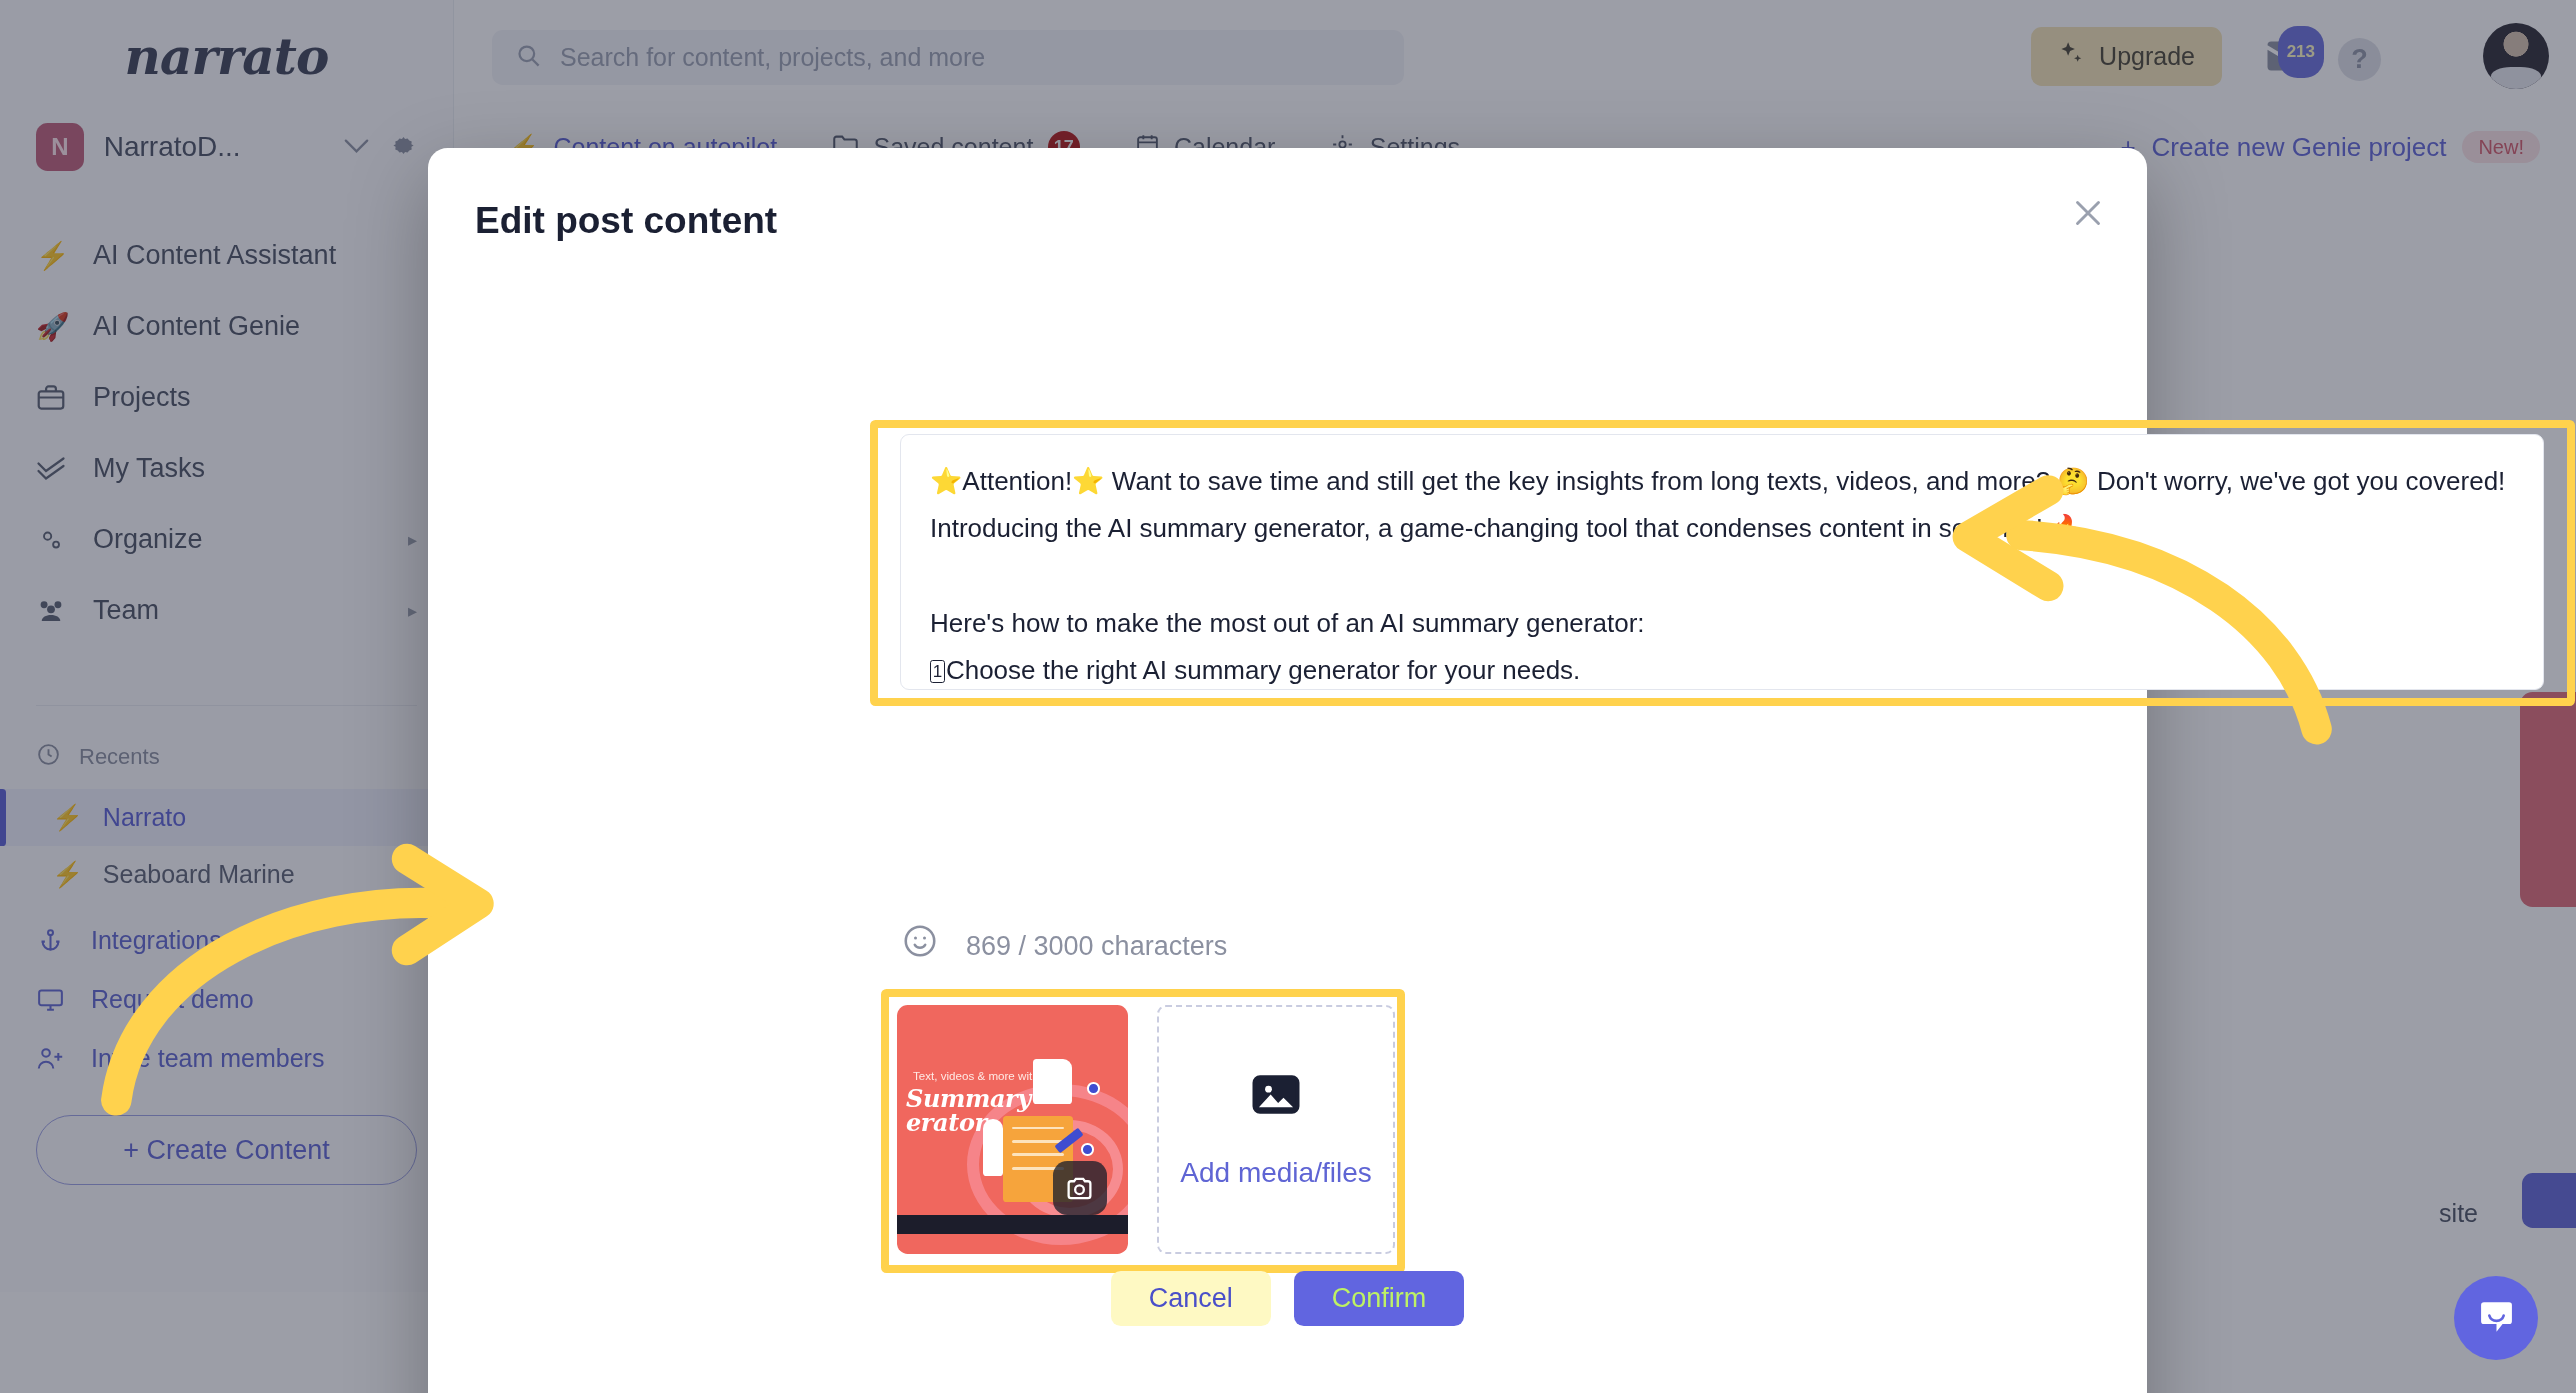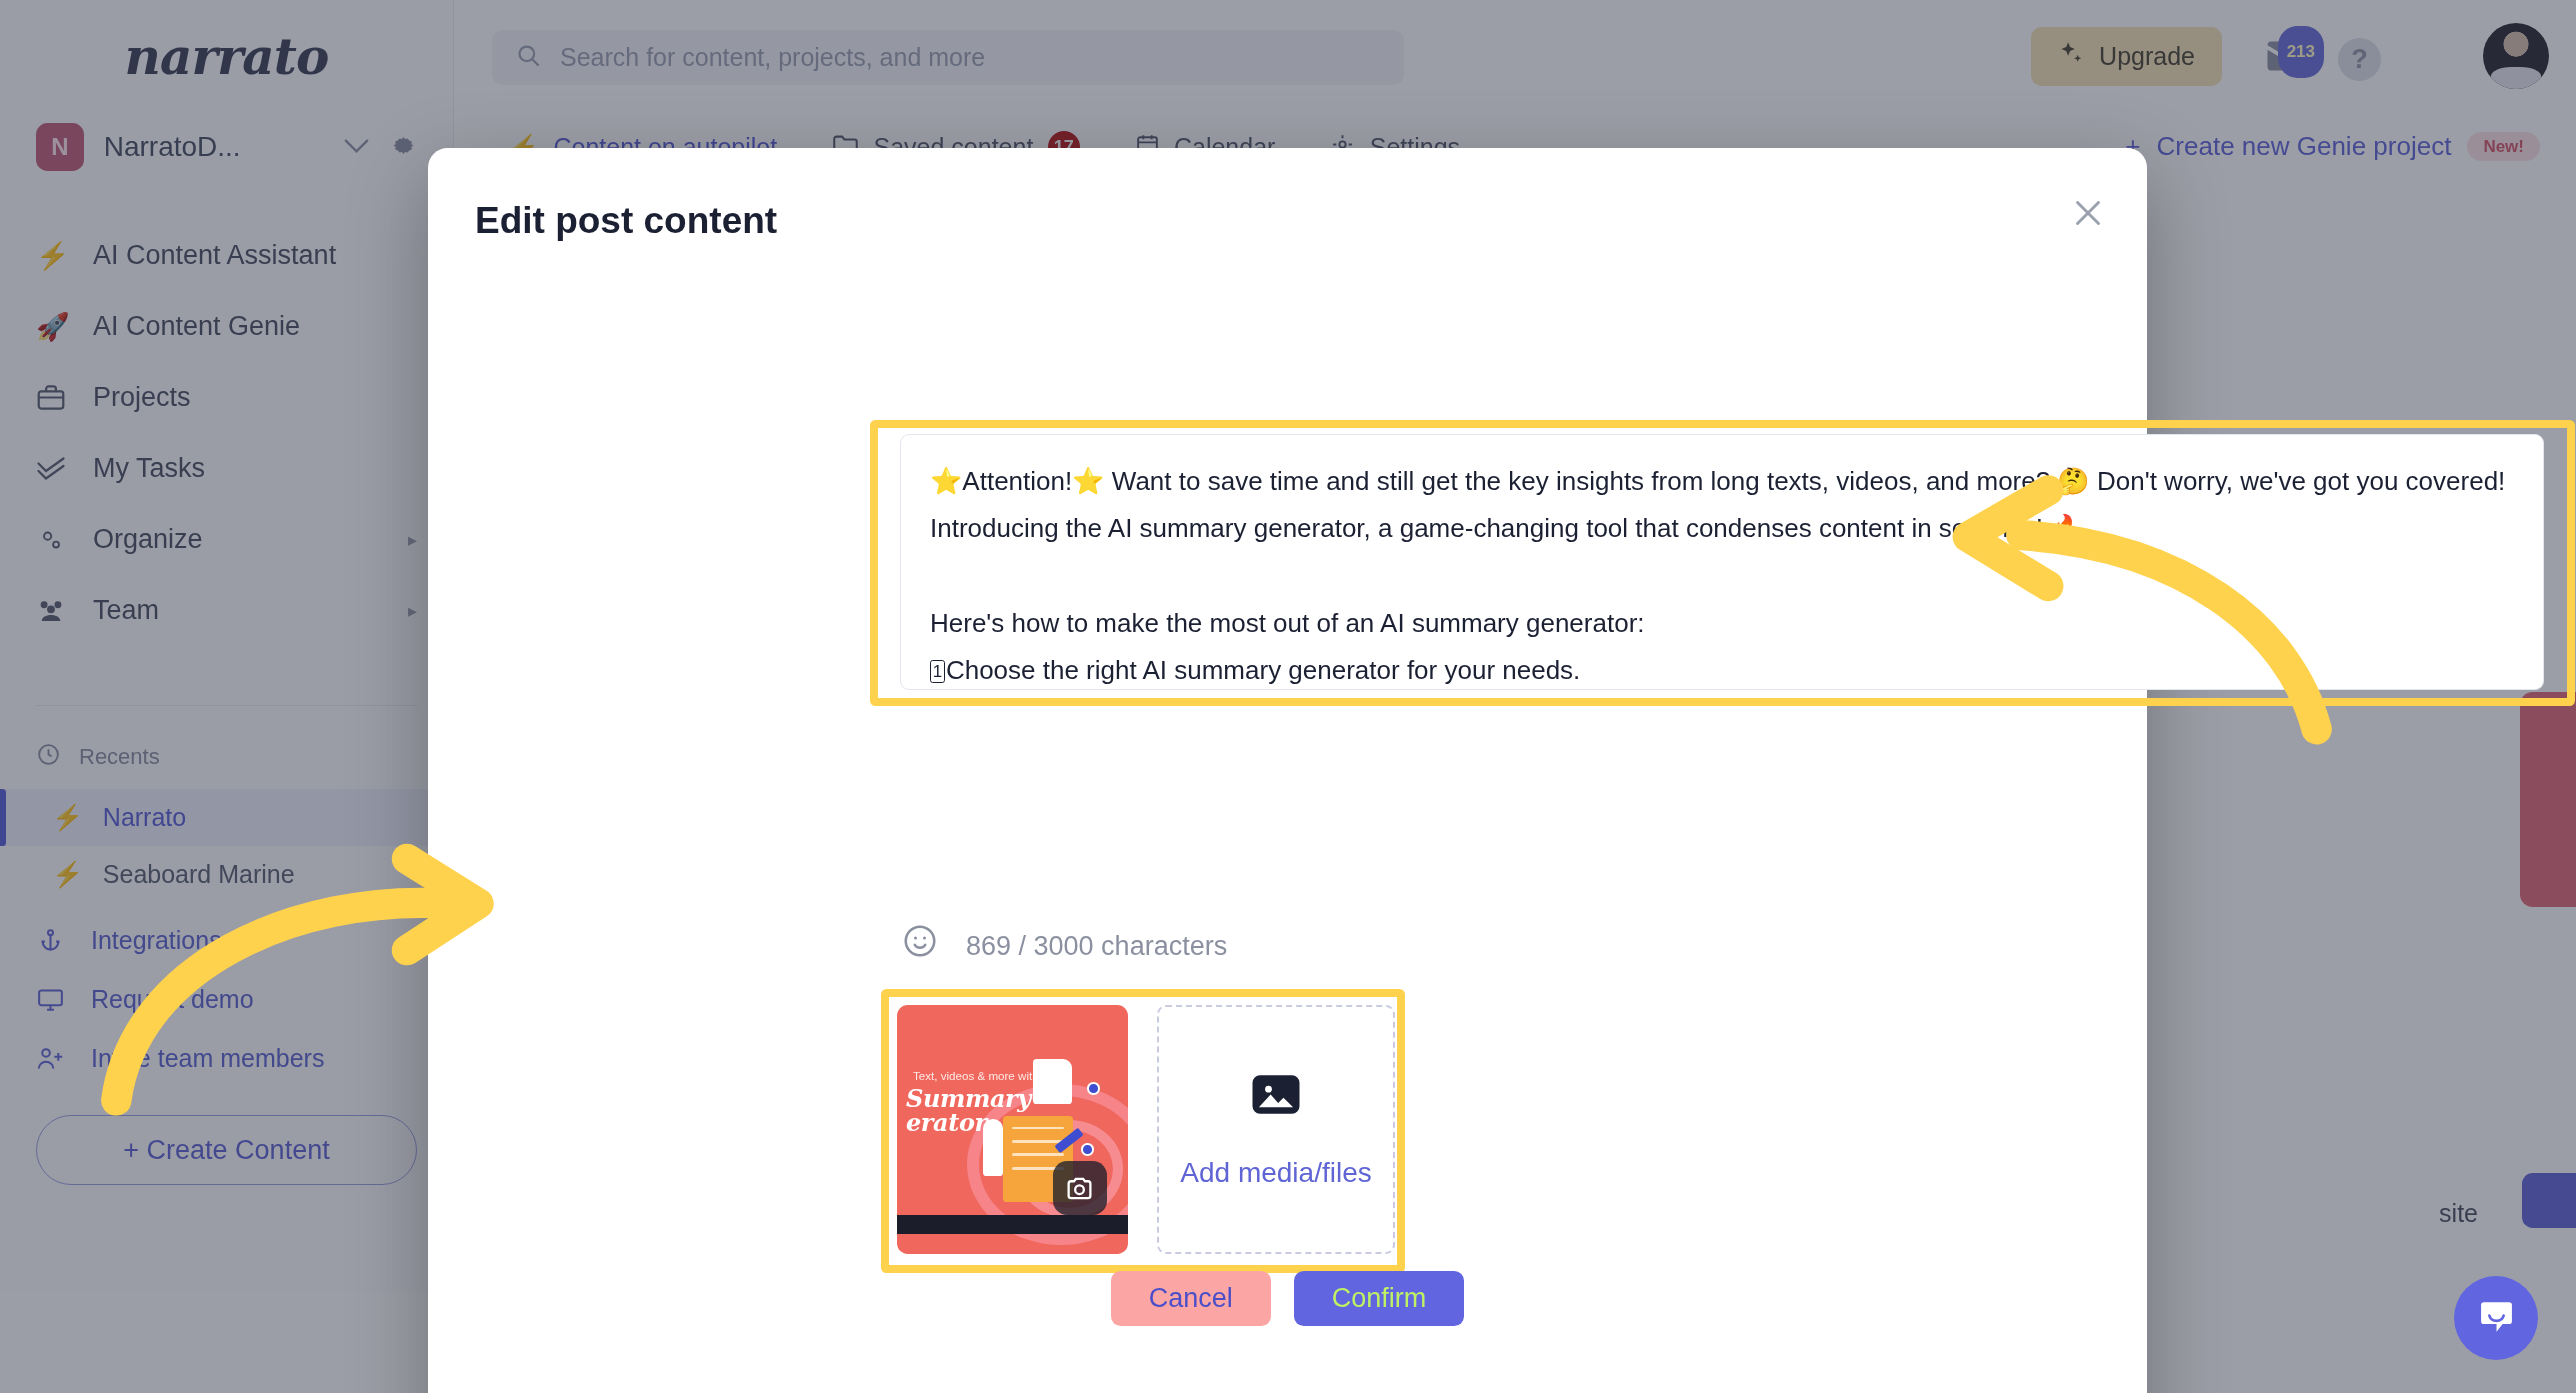--- a/index.html
+++ b/index.html
@@ -123,21 +123,21 @@
     width: 32px; height: 32px; font-size: 18px; font-weight:600;
     display:flex; align-items:center; justify-content:center;
   }
   .genie-link {
     position: absolute; right: 36px; top: 131px;
     display: flex; align-items: center; gap: 16px;
     font-size: 26px; color: #6166d8;
   }
   .new-pill {
     background: #fbe3e6; color: #d45b6b; border-radius: 18px;
-    padding: 4.5px 16px; font-size: 17px; font-weight: bold;
+    padding: 4.5px 16px; font-size: 20px;
   }
 
   
   .bg-content { position: absolute; left: 454px; top: 182px; right: 0; bottom: 0; background: #fff; }
   .bg-subhead { position:absolute; left: 54px; top: 12.5px; font-size: 24px; color:#60667a; }
   .bg-col-div { position: absolute; left: 787px; top: 0; bottom: 0; width: 0.9px; background: #eceef3; }
   .bg-card-red {
     position: absolute; left: 2066px; top: 510px; width: 107px; height: 215px;
     background: #e06c78; border-radius: 12.5px;
   }
@@ -256,21 +256,21 @@
 
   .modal-footer {
     position: absolute; left: 0; right: 0; top: 1123px;
     display: flex; justify-content: center; gap: 23px;
   }
   .btn {
     height: 55px; border-radius: 9.8px; padding: 0 38px;
     display: flex; align-items: center; justify-content: center;
     font-size: 27px; border: none;
   }
-  .btn-cancel { background: #fca5a5; color: #4a4fc9; }
+  .btn-cancel { background: #fef9c3; color: #4a4fc9; }
   .btn-confirm { background: #6165e0; color: #bef264; }
 
   
   .intercom {
     position: absolute; right: 38px; bottom: 34px;
     width: 84px; height: 84px; border-radius: 50%;
     background: #6165e0; display: flex; align-items: center; justify-content: center;
   }
 
   

